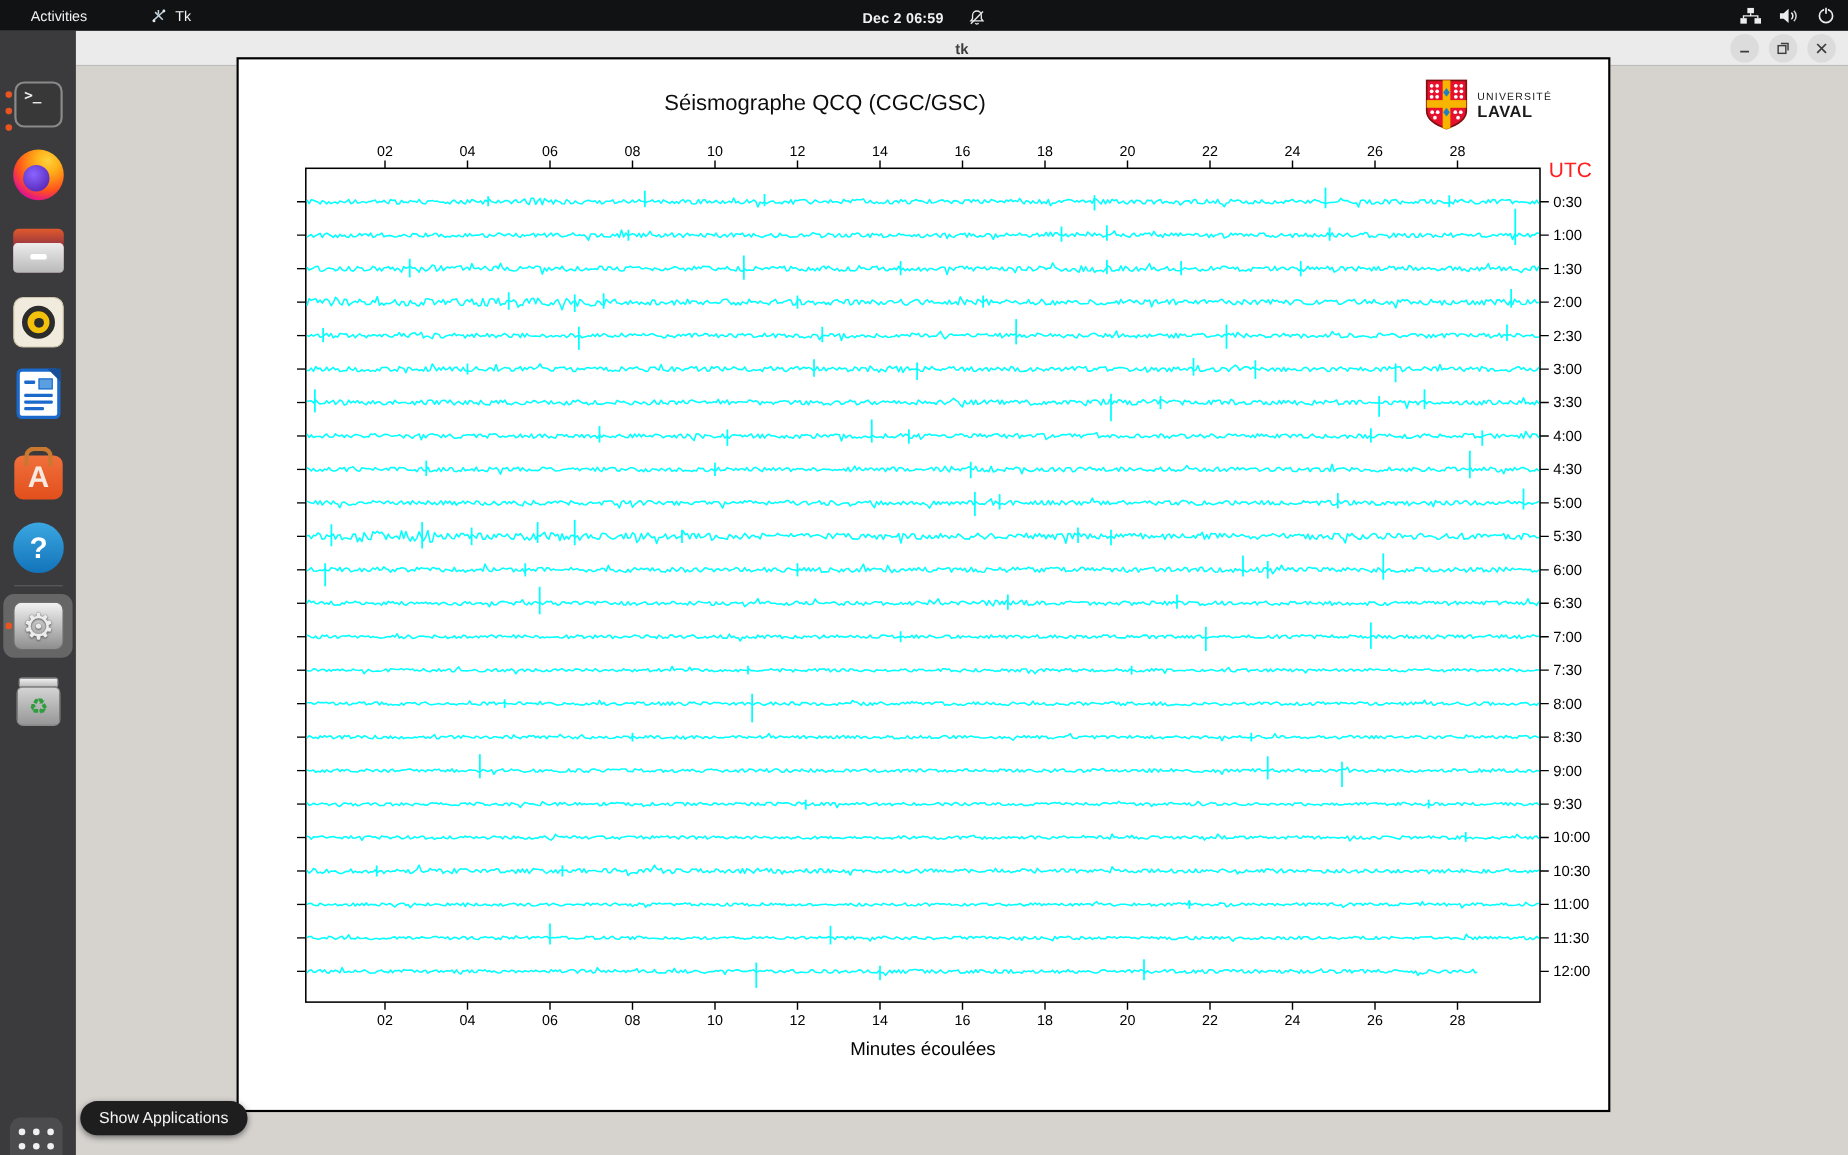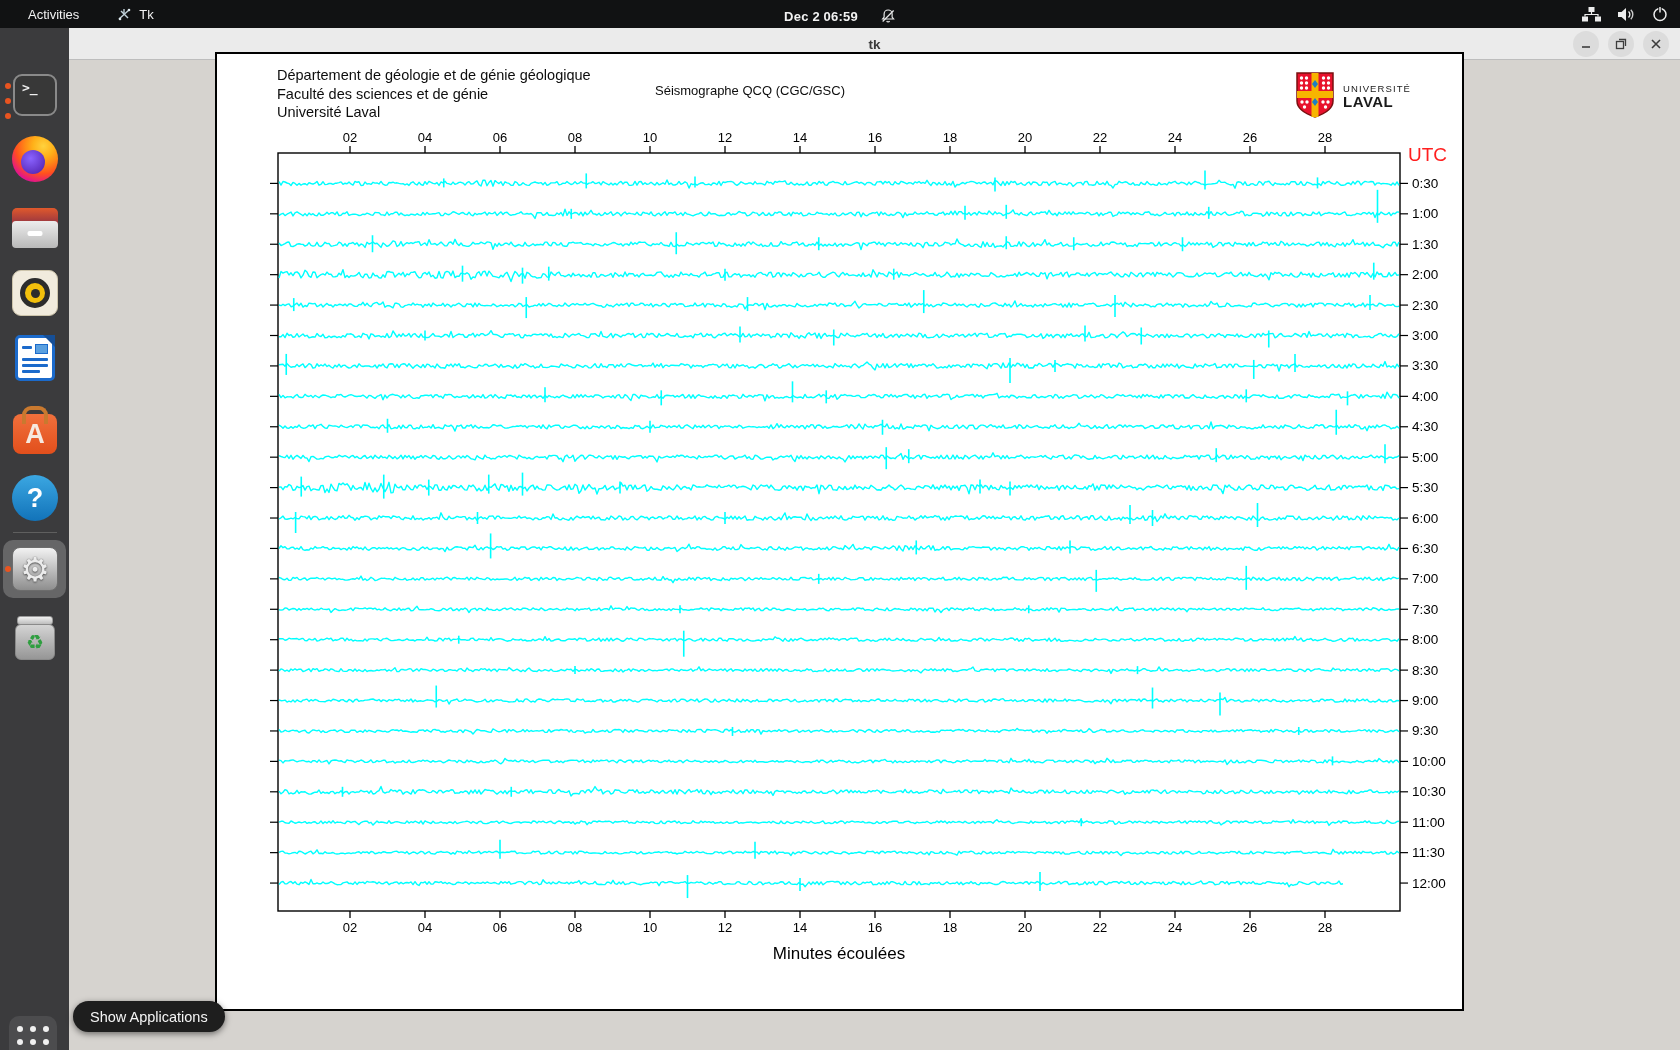--- a/index.html
+++ b/index.html
@@ -3,21 +3,21 @@
 <meta charset="utf-8">
 <style>
   html,body{margin:0;padding:0;background:#000;}
   *{box-sizing:border-box;}
   .screen{position:relative;width:1680px;height:1050px;overflow:hidden;
           font-family:"Liberation Sans",sans-serif;background:#d6d3cf;}
 
   
   .topbar{position:absolute;left:0;top:0;width:1680px;height:28px;background:#111213;
           color:#f2f2f2;font-size:13px;z-index:30;}
-  .tb-left{position:absolute;left:24px;top:0;height:28px;display:flex;align-items:center;gap:34px;}
+  .tb-left{position:absolute;left:24px;top:0;height:28px;display:flex;align-items:center;gap:54px;}
   .tb-activities{height:28px;display:flex;align-items:center;padding:0 4px;cursor:default;}
   .tb-app{display:flex;align-items:center;gap:7px;}
   .tb-center{position:absolute;left:50%;top:0;transform:translateX(-50%);height:32px;
              display:flex;align-items:center;gap:22px;}
   .tb-clock{font-weight:700;letter-spacing:.2px;}
   .tb-right{position:absolute;right:12px;top:0;height:28px;display:flex;align-items:center;gap:17px;}
 
   
   .dock{position:absolute;left:0;top:28px;width:69px;height:1022px;background:#3b3b3d;z-index:20;}
   .dock-tile{position:absolute;left:11px;width:48px;height:48px;display:flex;align-items:center;justify-content:center;}
@@ -82,21 +82,21 @@
      justify-content:center;font-size:13.5px;font-weight:700;color:#3c3c3c;}
   .win-btns{position:absolute;right:11px;top:3px;display:flex;gap:9px;}
   .win-btn{width:26px;height:26px;border-radius:50%;background:#dcdcdc;display:flex;
      align-items:center;justify-content:center;}
 
   
   .tkcanvas{position:absolute;left:146px;top:24px;width:1249px;height:959px;background:#fff;
      border:2px solid #000;}
   .hdr{position:absolute;left:60px;top:12px;font-size:14.5px;line-height:18.6px;color:#0d0d0d;}
   .plot-title{position:absolute;left:0;top:29px;width:1066px;text-align:center;
-     font-size:13px;color:#0d0d0d;}
+     font-size:20px;color:#0d0d0d;}
   .logo{position:absolute;left:1078px;top:18px;display:flex;align-items:center;gap:8px;}
   .logo-text .u{font-size:9.5px;letter-spacing:1.1px;color:#1a1a1a;}
   .logo-text .l{font-size:15px;font-weight:700;letter-spacing:.5px;color:#1a1a1a;line-height:1.0;}
   #plot-svg{position:absolute;left:0;top:0;}
 </style>
 </head>
 <body>
 
 <div class="screen">
 
@@ -227,25 +227,20 @@
         </div>
         <div class="win-btn">
           <svg width="12" height="12" viewBox="0 0 12 12">
             <path d="M2 2 L10 10 M10 2 L2 10" stroke="#3d3d3d" stroke-width="1.6"></path>
             </svg>
         </div>
       </div>
     </div>
 
     <div class="tkcanvas">
-      <div class="hdr">
-        <div>Département de géologie et de génie géologique</div>
-        <div>Faculté des sciences et de génie</div>
-        <div>Université Laval</div>
-      </div>
       <div class="plot-title">Séismographe QCQ (CGC/GSC)</div>
 
       <div class="logo">
         <svg width="40" height="47" viewBox="0 0 40 47">
           <path d="M2 1 h36 v28 q0 10 -18 16 q-18 -6 -18 -16 z" fill="#e8112d" stroke="#7a1010" stroke-width="1.5"></path>
           <rect x="16.5" y="1" width="7" height="44" fill="#f7b500"></rect>
           <rect x="2" y="19" width="36" height="7" fill="#f7b500"></rect>
           <path d="M20 0 l3 4 -3 4 -3 -4 z" fill="#1f7fc4" transform="translate(0,8)"></path>
           <path d="M20 26 l3 4 -3 4 -3 -4 z" fill="#1f7fc4"></path>
           <path d="M20 40 l2.5 3 -2.5 3 -2.5 -3 z" fill="#f7b500"></path>

